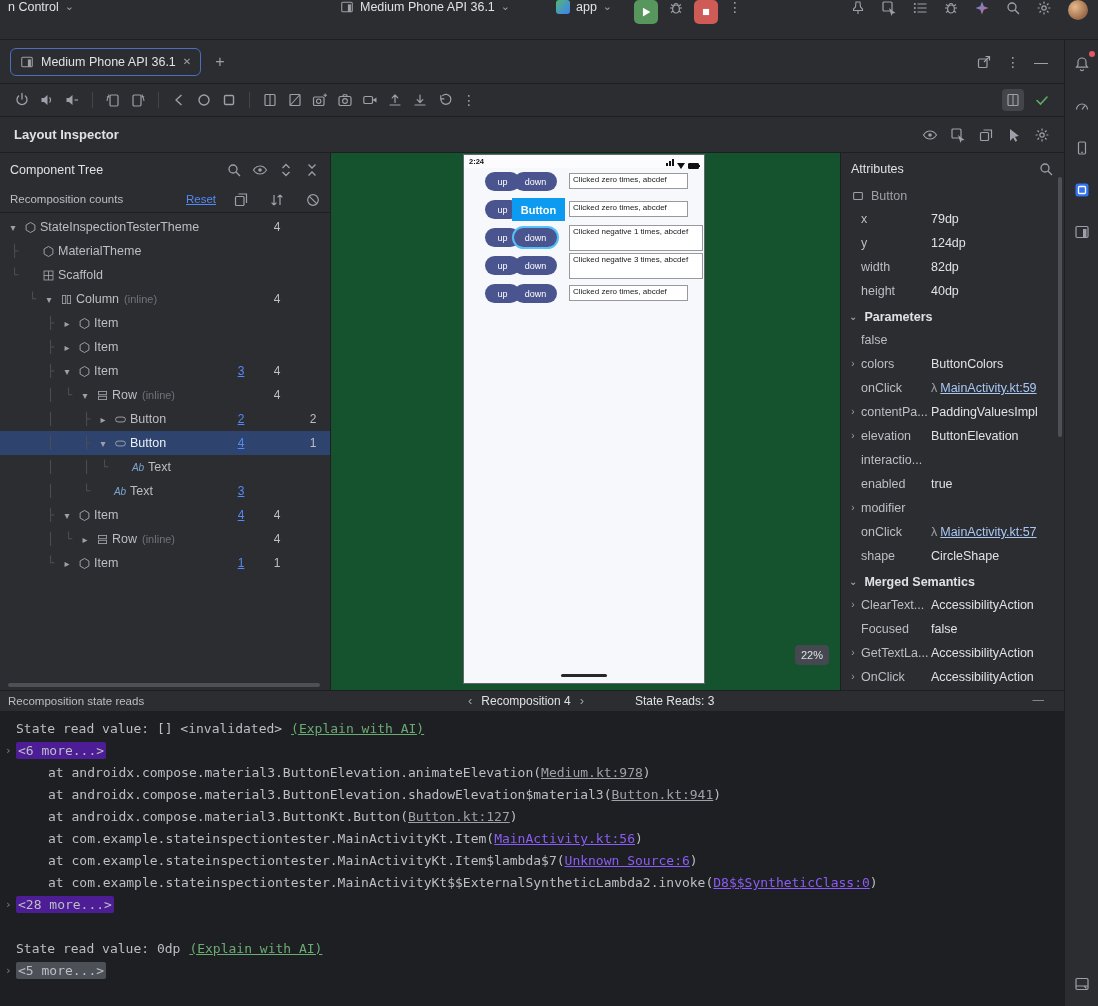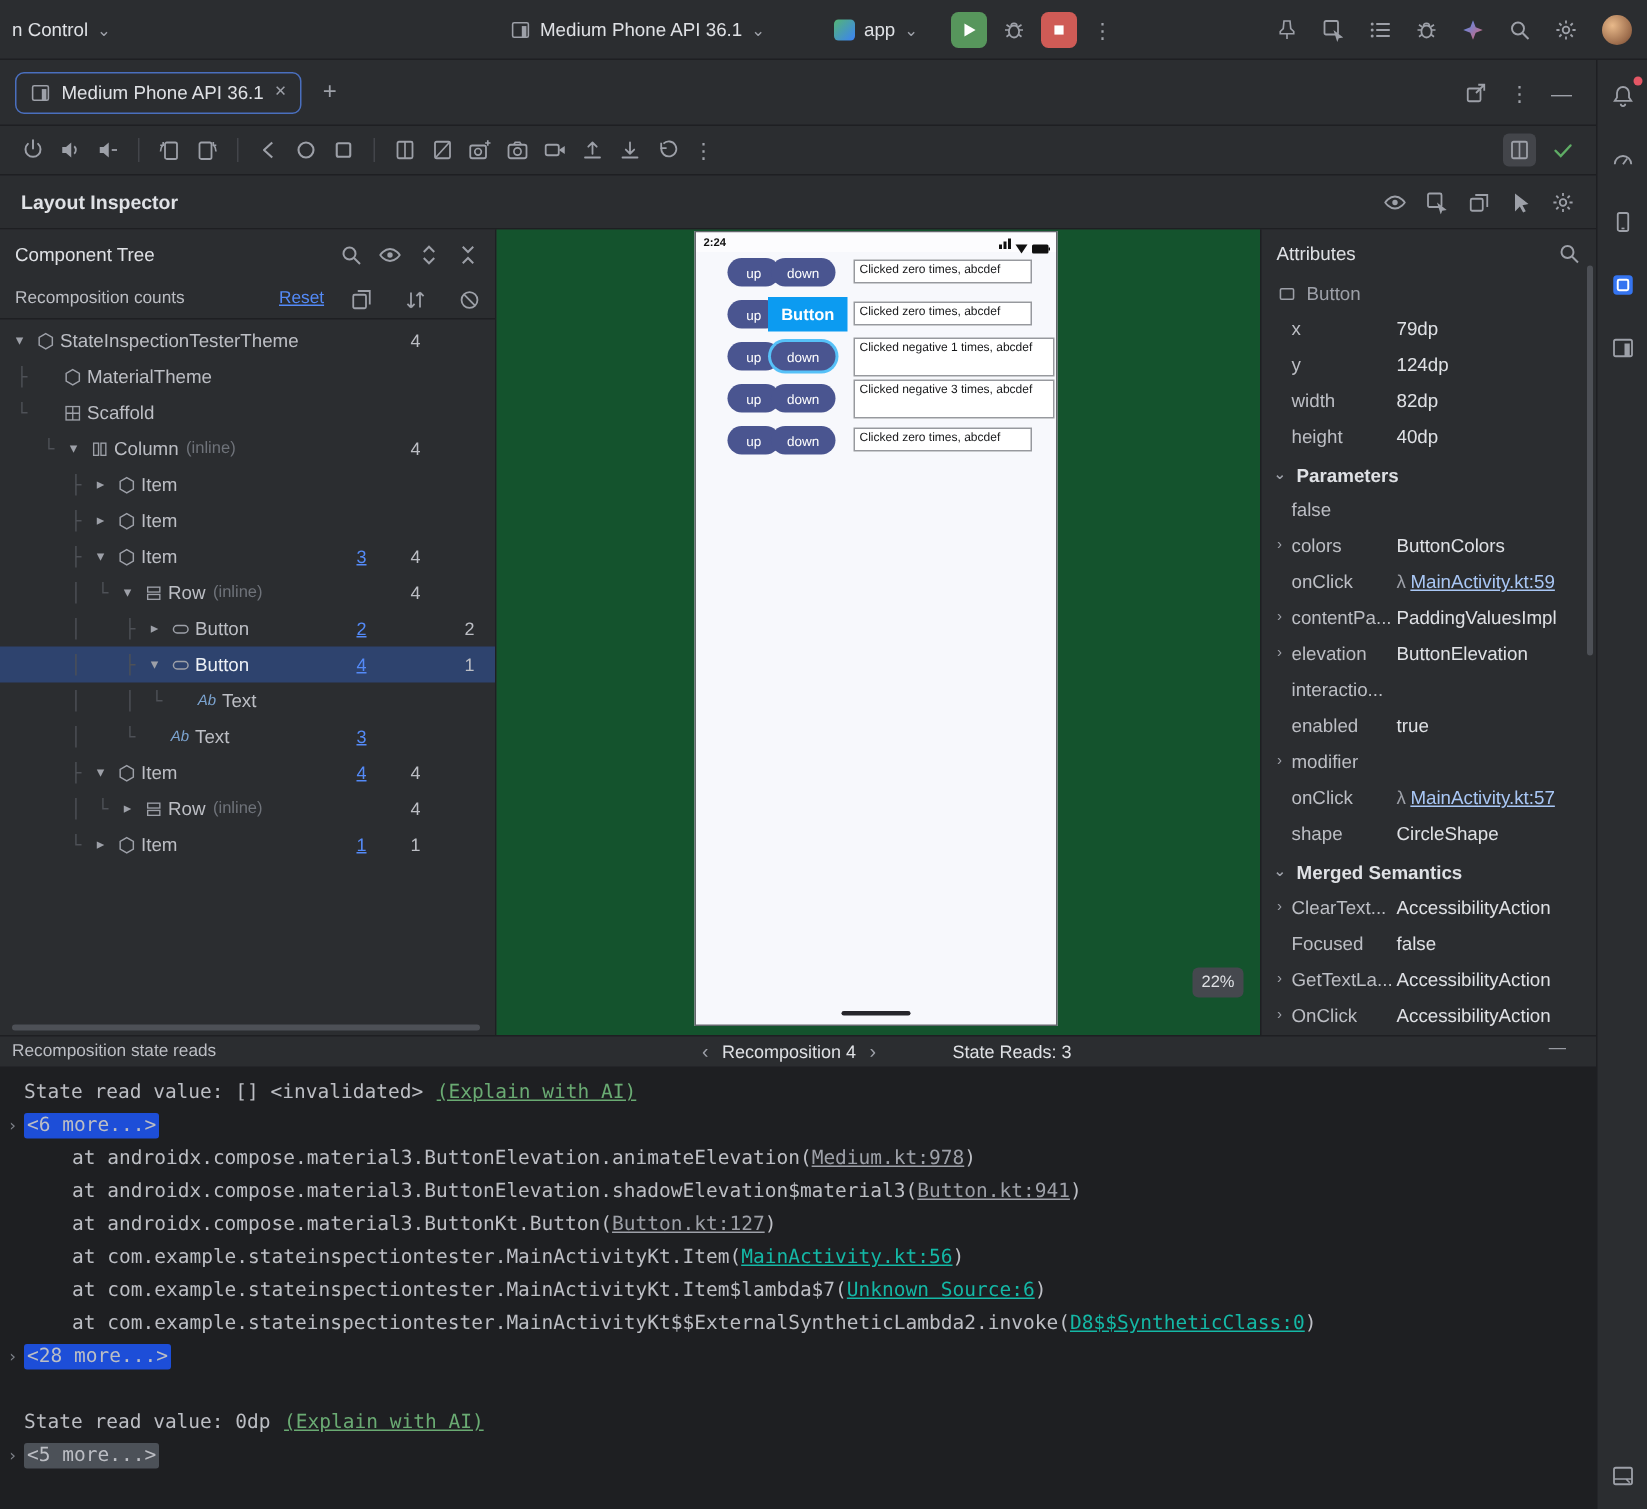--- a/index.html
+++ b/index.html
@@ -5,21 +5,21 @@
 *{box-sizing:border-box;margin:0;padding:0}
 html,body{width:1098px;height:1006px}
 body{font-family:"Liberation Sans","DejaVu Sans",sans-serif;background:#2b2d30;color:#dfe1e5;overflow:hidden;font-size:12.5px}
 .svgi{width:16px;height:16px;color:#9da0a8;display:block;flex:none}
 .svgi.sm{width:14px;height:14px}
 .svgi.white{color:#fff}
 .svgi.green{color:#5fad65}
 
 
 .titlebar{height:40px;position:relative;background:#2b2d30;border-bottom:1px solid #1e1f22}
-.tbg{position:absolute;top:0;height:40px;display:flex;align-items:center;gap:6px}
+.tbg{position:absolute;top:0;height:40px;display:flex;gap:6px}
 .tb-vcs{left:8px}
 .tb-device{left:340px}
 .tb-app{left:556px}
 .tb-run{left:634px;gap:10px}
 .tb-tools{right:46px;gap:15px}
 .tb-avatar{right:10px}
 .chevg{color:#9da0a8;font-size:11px}
 .runbtn{width:24px;height:24px;border-radius:5px;display:flex;align-items:center;justify-content:center}
 .run-green{background:#57965c}
 .stop-red{background:#cf5b56}
@@ -123,24 +123,24 @@
 .chead{height:22px;position:relative;border-top:1px solid #1e1f22;border-bottom:1px solid #1e1f22;background:#2b2d30;font-size:11.5px}
 .chead-title{position:absolute;left:8px;top:4px;color:#bcbec4}
 .chead-nav{position:absolute;left:468px;top:2px;display:flex;align-items:center;gap:9px;font-size:12px;color:#dfe1e5}
 .nchev{color:#9da0a8;font-size:13px}
 .chead-reads{position:absolute;left:635px;top:3px;font-size:12px;color:#dfe1e5}
 .chead-min{position:absolute;right:20px;top:2px;color:#9da0a8}
 .console{flex:1;background:#1e1f22;font-family:"DejaVu Sans Mono","Liberation Mono",monospace;font-size:13px;line-height:22px;color:#bcbec4;padding-top:6px;overflow:hidden}
 .cline{height:22px;padding-left:16px;white-space:pre;position:relative}
 .cline.cframe{padding-left:48px}
 .cexp{position:absolute;left:5px;top:0;color:#7e828a;font-size:11px}
-.ccol-box{background:#1d4ed8;border-radius:2px;padding:1px 2px}
+.ccol-box{background:#4c1d95;border-radius:2px;padding:1px 2px}
 .ccol-box.sel{background:#4c5158}
 .clink{text-decoration:underline}
-.clink.green{color:#14b8a6}
+.clink.green{color:#8b5cf6}
 .clink.muted{color:#9da0a8}
 .explain{color:#6aab73;text-decoration:underline;margin-left:9px}
 </style>
 </head>
 <body>
 
 <svg width="0" height="0" style="position:absolute">
 <defs>
 <linearGradient id="gg" x1="0" y1="0" x2="1" y2="1">
         <stop offset="0" stop-color="#4e8df6"></stop>

